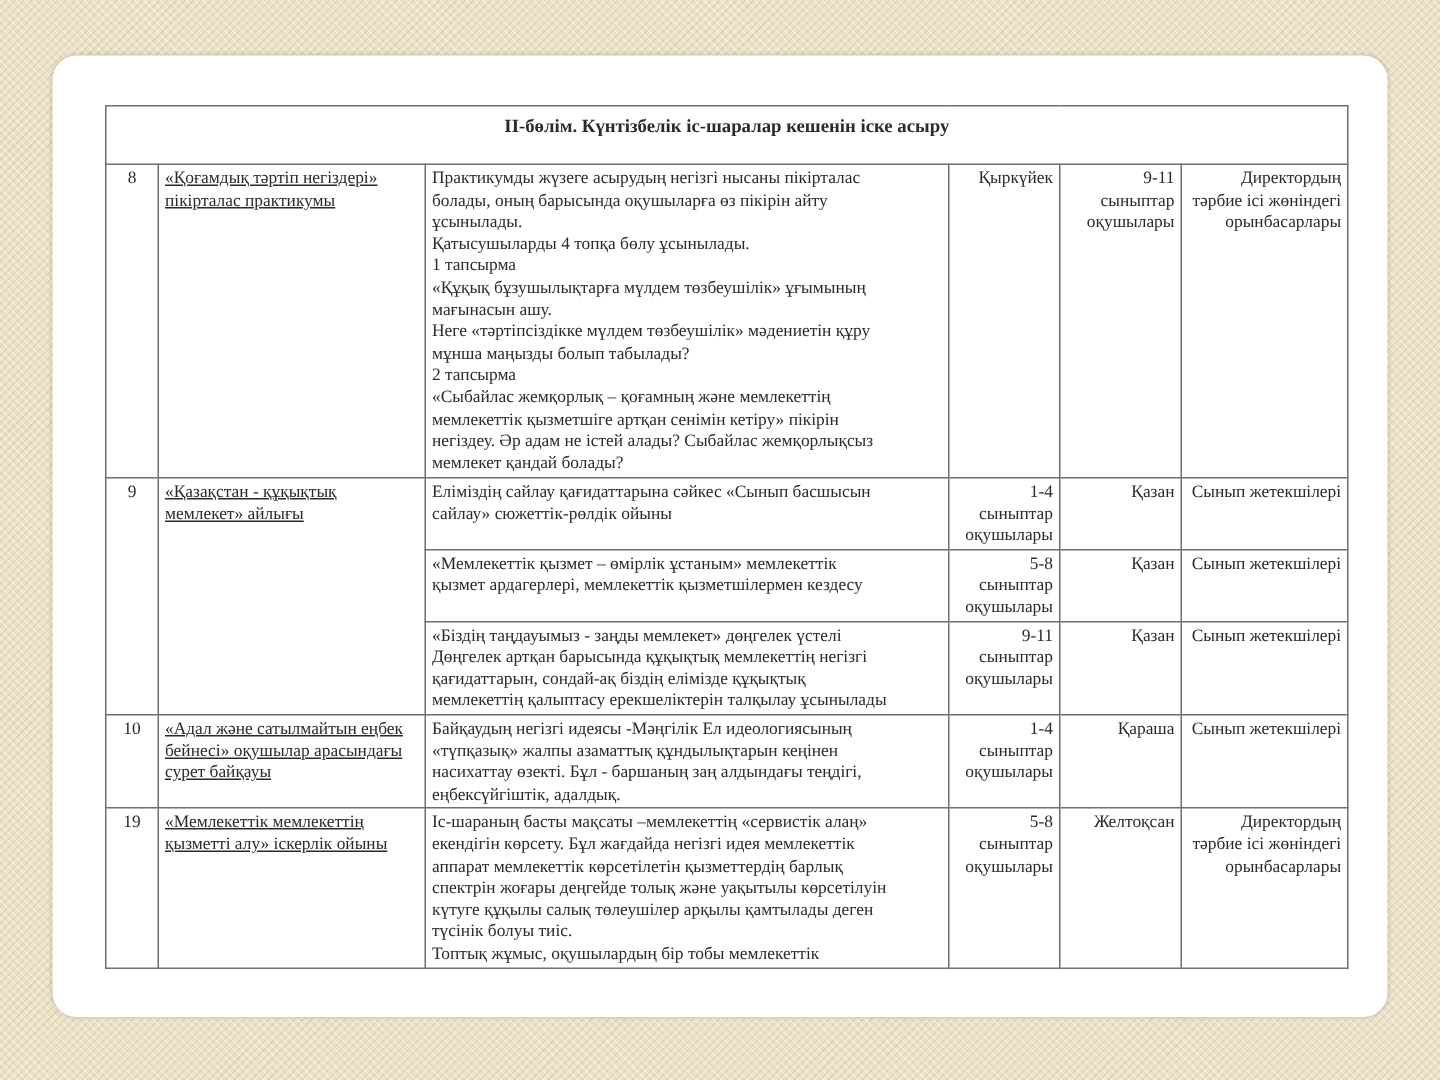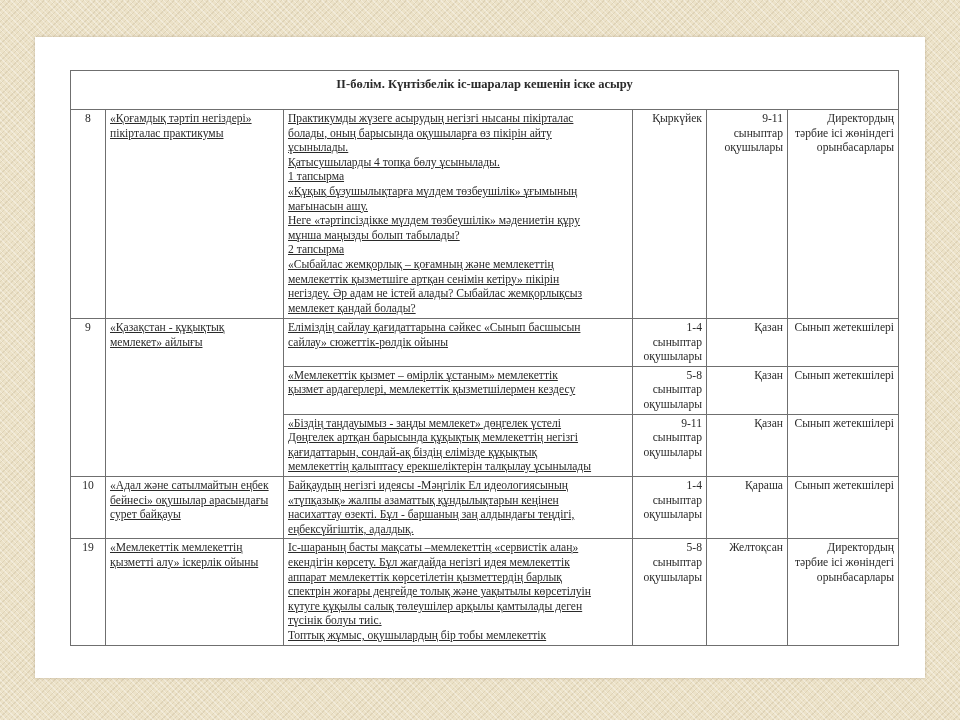--- a/index.html
+++ b/index.html
@@ -9,39 +9,40 @@
       background-image:
         repeating-linear-gradient(45deg, rgba(255,255,255,0.35) 0 1px, transparent 1px 4px),
         repeating-linear-gradient(-45deg, rgba(160,140,100,0.18) 0 1px, transparent 1px 4px);
       font-family: "Liberation Serif", "DejaVu Serif", serif;
       color: #2a2a2a;
     }
     .page {
       position: absolute; left: 35px; top: 37px; width: 890px; height: 641px;
       background: #ffffff;
       box-shadow: 0 0 3px rgba(120,100,70,0.35);
+      border-radius: 16px;
     }
     .doc-table {
       position: absolute; left: 35px; top: 33px; width: 828px;
       border-collapse: collapse; table-layout: fixed;
       font-size: 11.6px; line-height: 14.6px;
     }
     .doc-table td {
       border: 1.3px solid #6f6f6f;
       vertical-align: top;
       padding: 2px 4px 1px 4px;
       overflow: hidden;
     }
     .title-cell {
       height: 31px; text-align: center; font-weight: bold; font-size: 12.5px;
       padding-top: 6px !important;
     }
     .num { text-align: center; }
     .center { text-align: right; }
-    .desc-line { display: block; white-space: nowrap; text-decoration: underline; }
+    .desc-line { display: block; white-space: nowrap; }
     .indent { padding-left: 6px; text-decoration: underline; }
   </style>
 </head>
 <body>
 
 <div class="page">
   <table class="doc-table">
     <colgroup>
       <col style="width:35px">
       <col style="width:178px">

